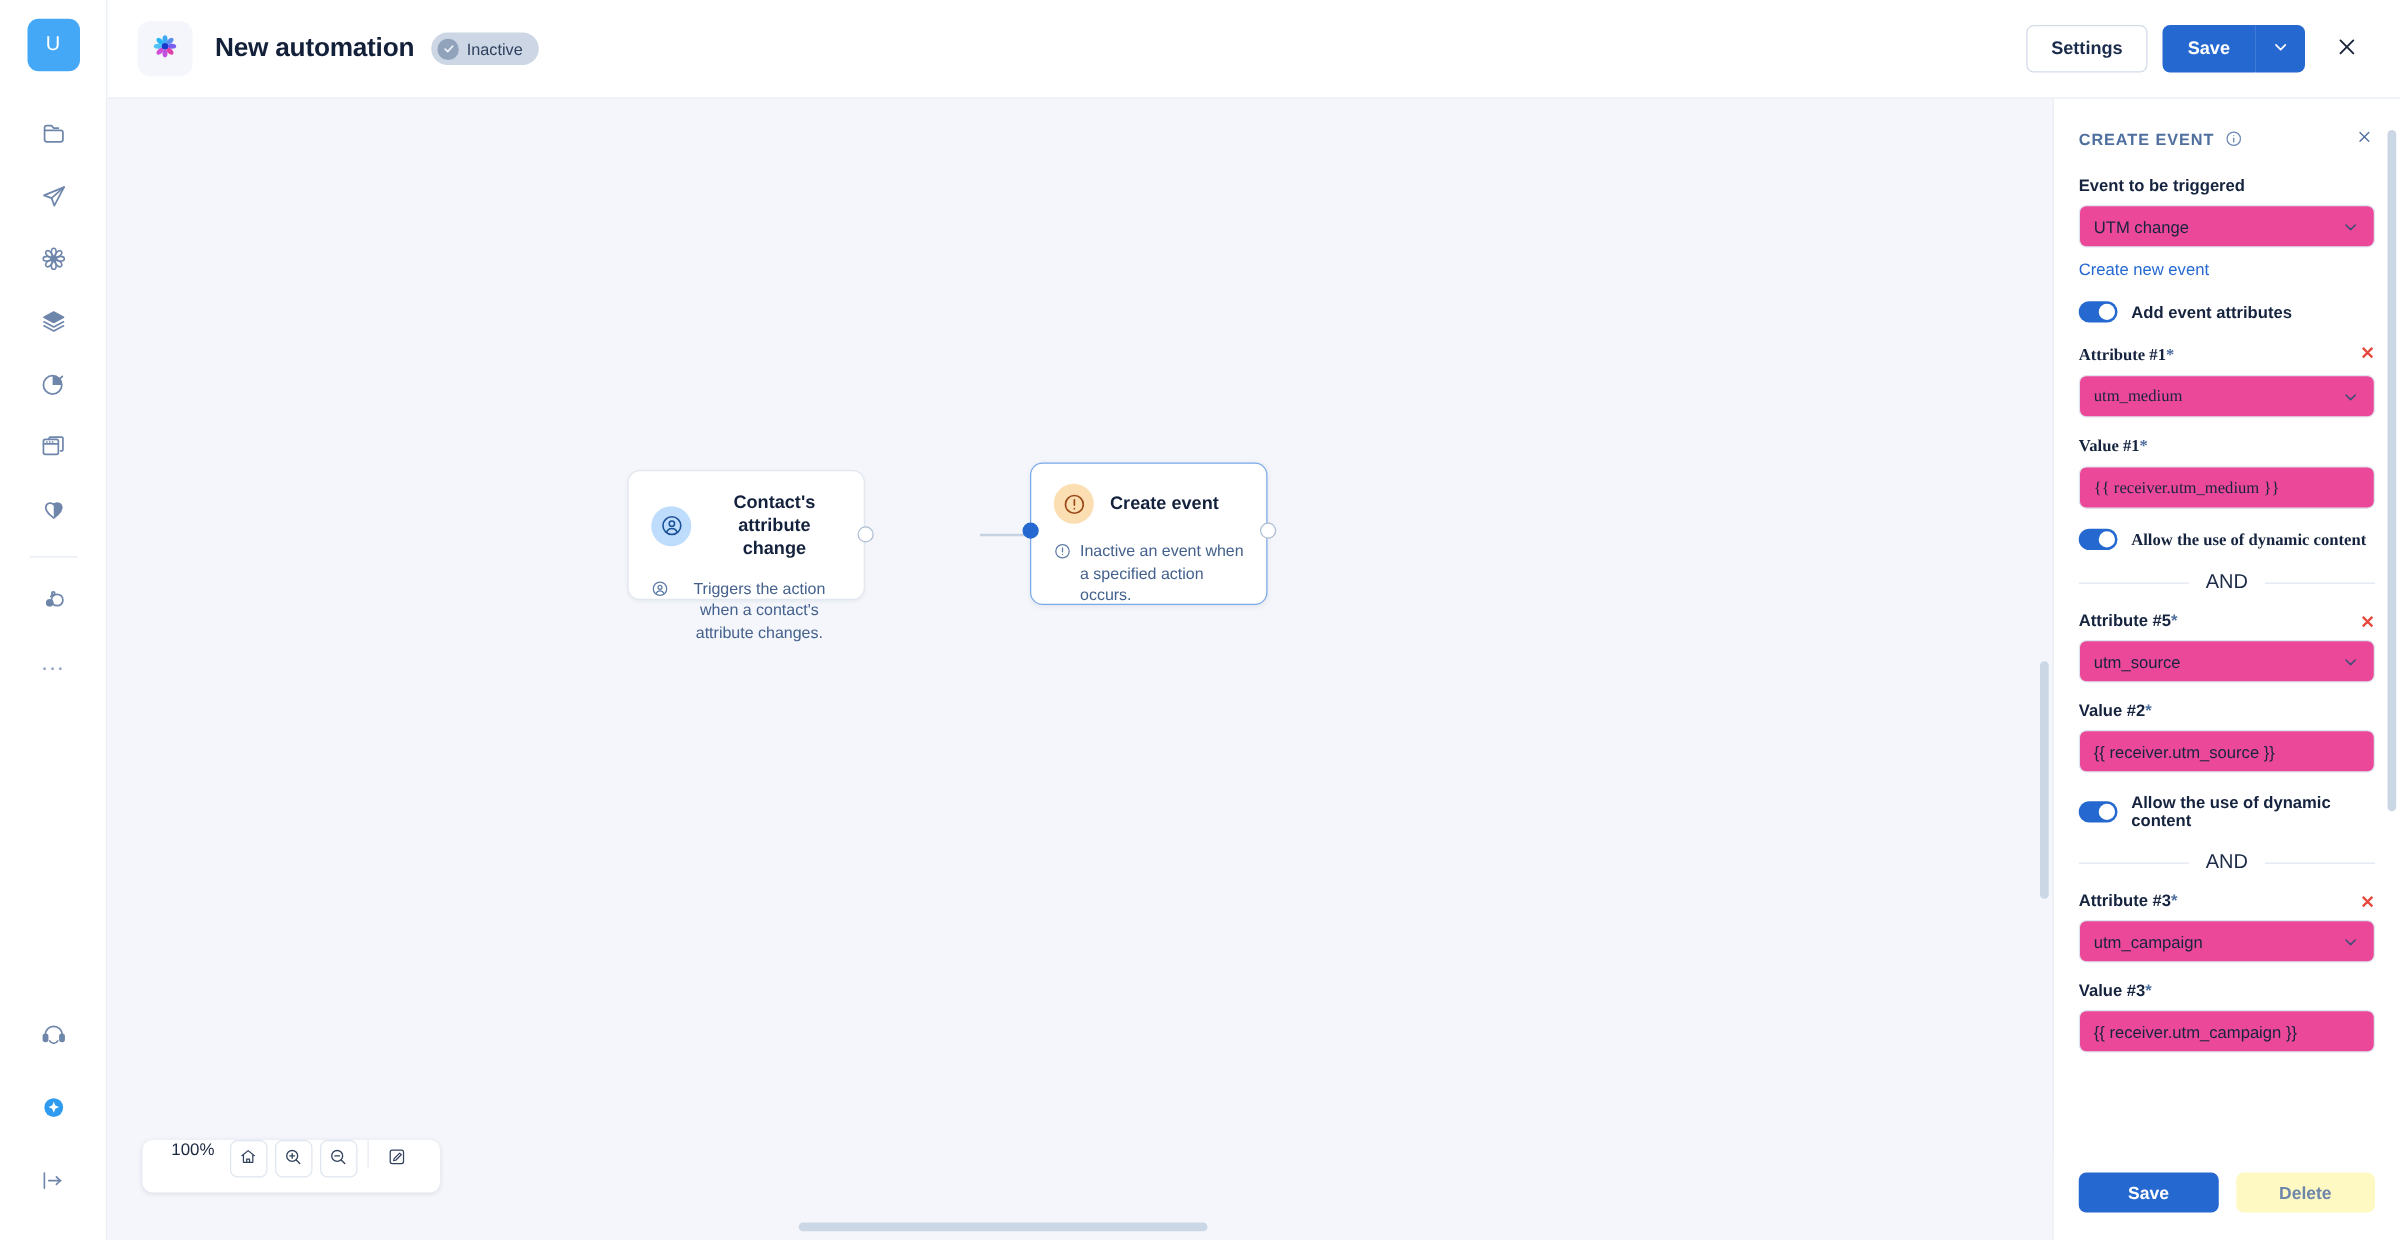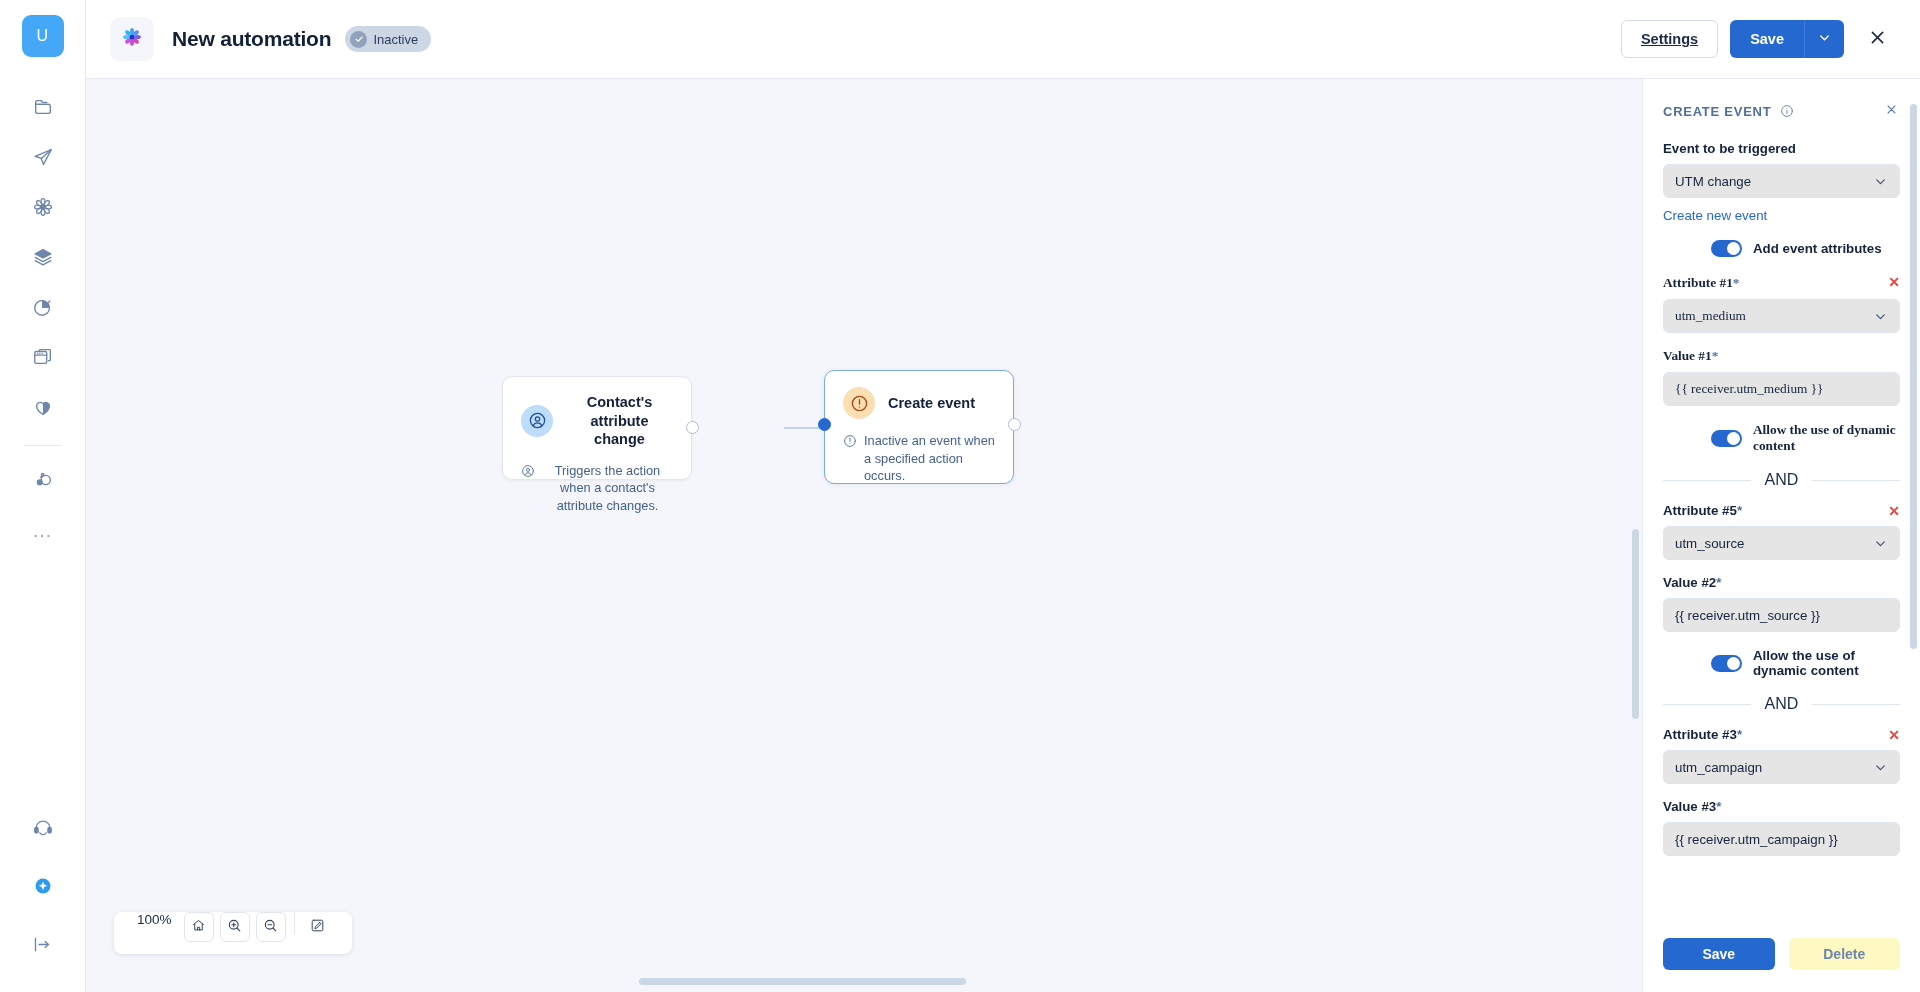--- a/index.html
+++ b/index.html
@@ -61,21 +61,21 @@
     display: inline-flex; align-items: center; gap: 6px; white-space: nowrap;
   }
   .pill-check {
     width: 17px; height: 17px; border-radius: 50%; background: #91a3ba;
     display: flex; align-items: center; justify-content: center; flex: 0 0 17px;
   }
   .topbar-spacer { flex: 1 1 auto; }
   .btn-settings {
     height: 38px; padding: 0 19px; border: 1px solid #d3dbe8; border-radius: 6px;
     background: #fff; color: #1b2b4b; font-size: 14.5px; font-weight: bold;
-    display: flex; align-items: center; font-family: inherit; text-decoration: underline;
+    display: flex; align-items: center; font-family: inherit;
   }
   .btn-save-group { display: flex; margin-left: 12px; }
   .btn-save {
     height: 38px; padding: 0 20px; background: #2569d0; color: #fff;
     border: none; border-radius: 6px 0 0 6px; font-size: 14.5px; font-weight: bold;
     display: flex; align-items: center; font-family: inherit;
   }
   .btn-save-caret {
     height: 38px; width: 40px; background: #2569d0; color: #fff;
     border: none; border-left: 1px solid #3d7ad9; border-radius: 0 6px 6px 0;
@@ -169,31 +169,31 @@
 
   .field-label {
     font-size: 13.3px; font-weight: bold; color: #15233f; margin-bottom: 8px;
     display: flex; align-items: center;
   }
   .req { color: #4f6f9e; font-weight: bold; }
   .label-x { margin-left: auto; color: #e4483f; font-size: 14px; line-height: 1; }
 
   .select, .textinput {
     width: 100%; height: 34px; border: 1px solid #dfe5ee; border-radius: 6px;
-    background: #e5e5e5; display: flex; align-items: center; padding: 0 11px;
+    background: #ec4899; display: flex; align-items: center; padding: 0 11px;
     font-size: 13.3px; color: #16243f; position: relative;
   }
   .select span.val { flex: 1 1 auto; }
   .select .caret { color: #3a4f73; display: flex; }
   .link-blue {
     display: inline-block; margin-top: 10px; color: #2569d0;
     font-size: 13.3px; text-decoration: none;
   }
 
-  .toggle-row { display: flex; align-items: center; gap: 11px; margin-top: 16px; margin-left: 48px; }
+  .toggle-row { display: flex; align-items: center; gap: 11px; margin-top: 16px; }
   .toggle {
     width: 31px; height: 17px; border-radius: 9px; background: #2569d0;
     position: relative; flex: 0 0 31px;
   }
   .toggle .knob {
     position: absolute; right: 2px; top: 2px; width: 13px; height: 13px;
     background: #fff; border-radius: 50%;
   }
   .toggle-label { font-size: 13.3px; font-weight: bold; color: #15233f; }
 

